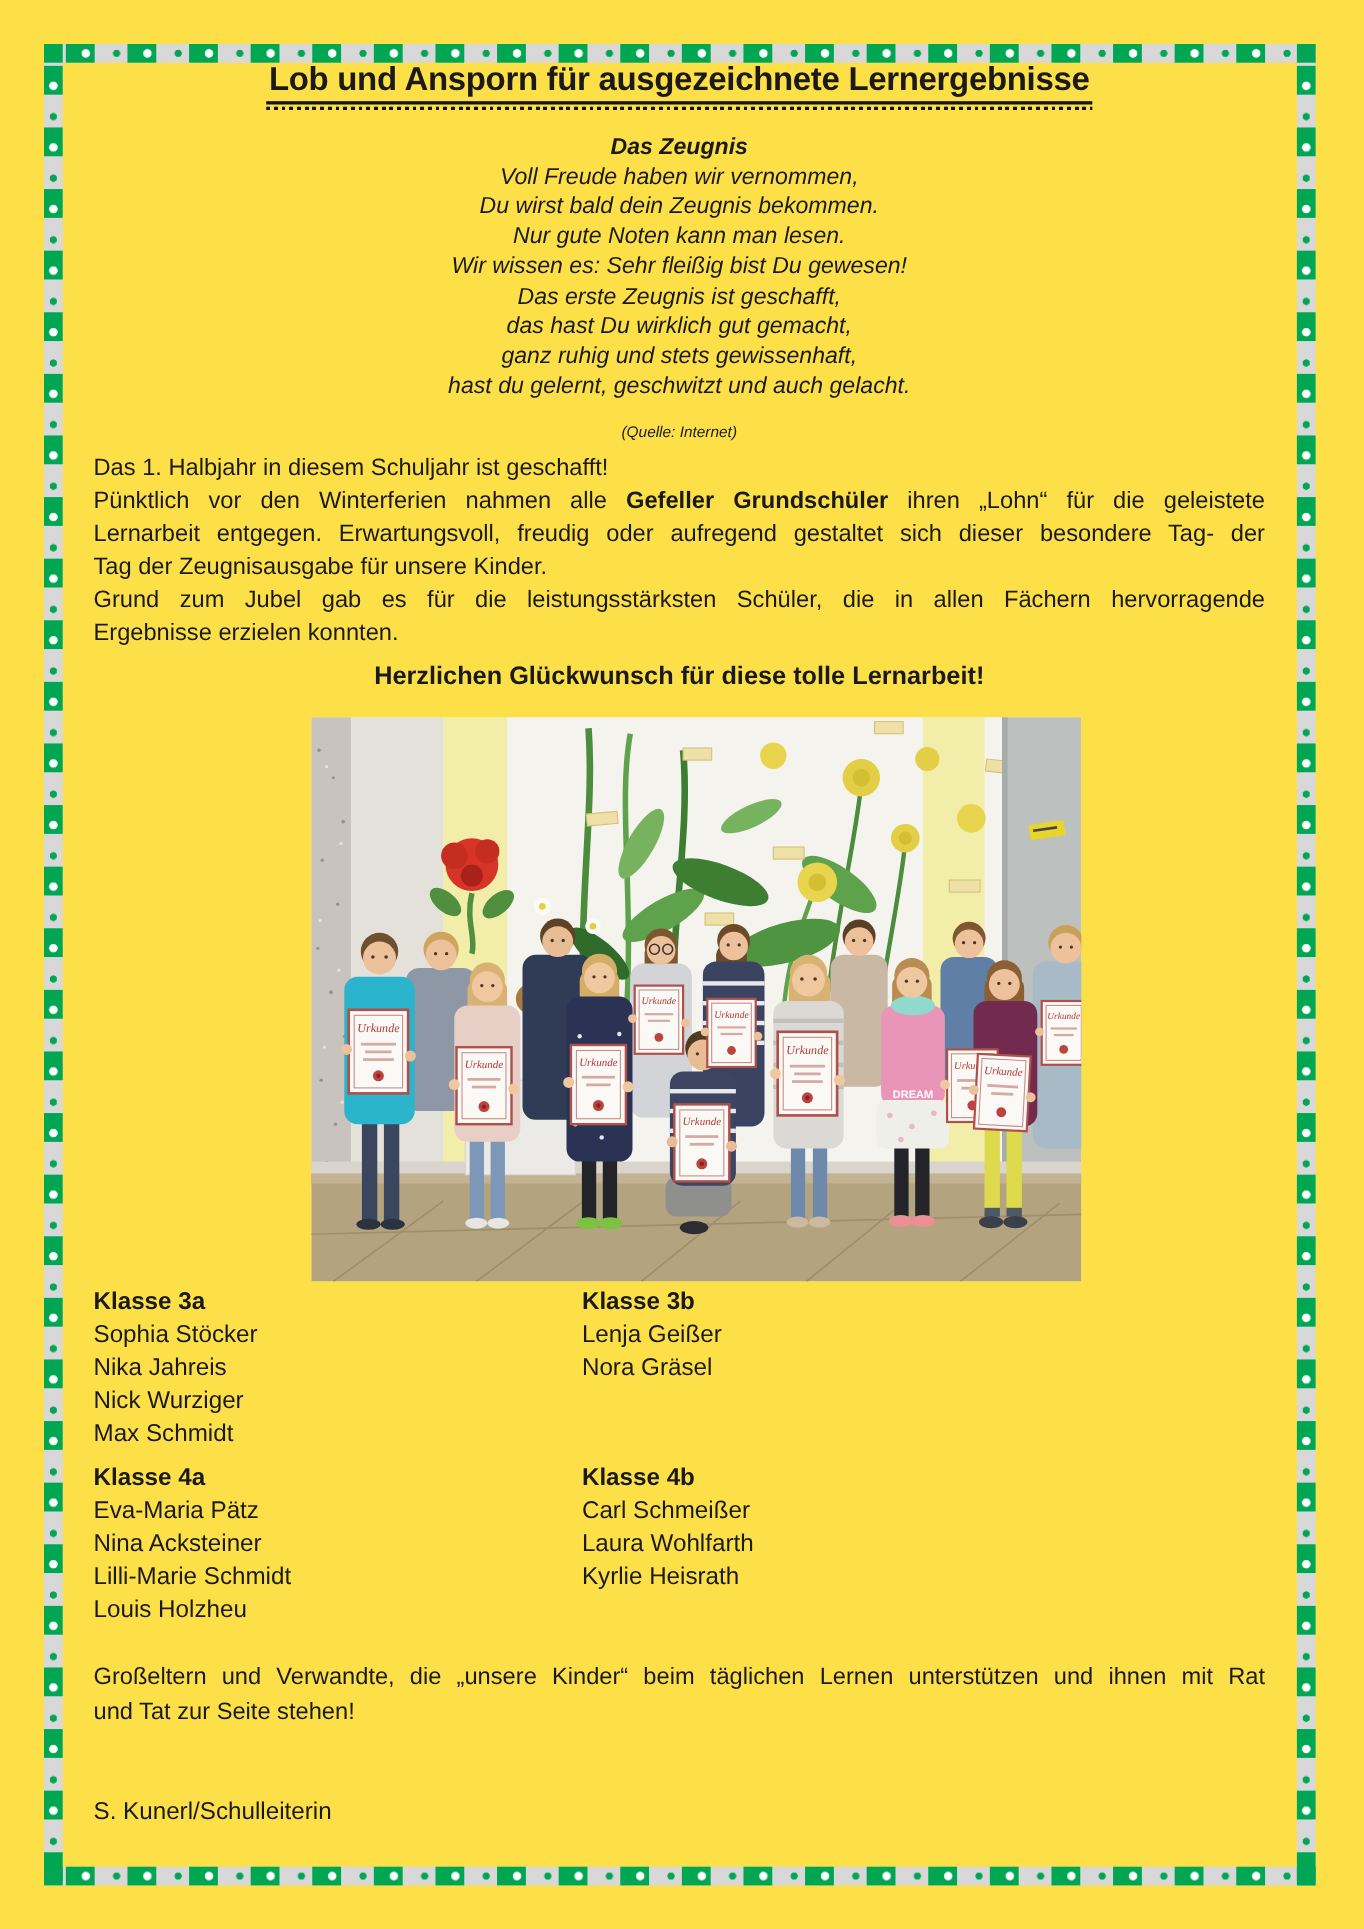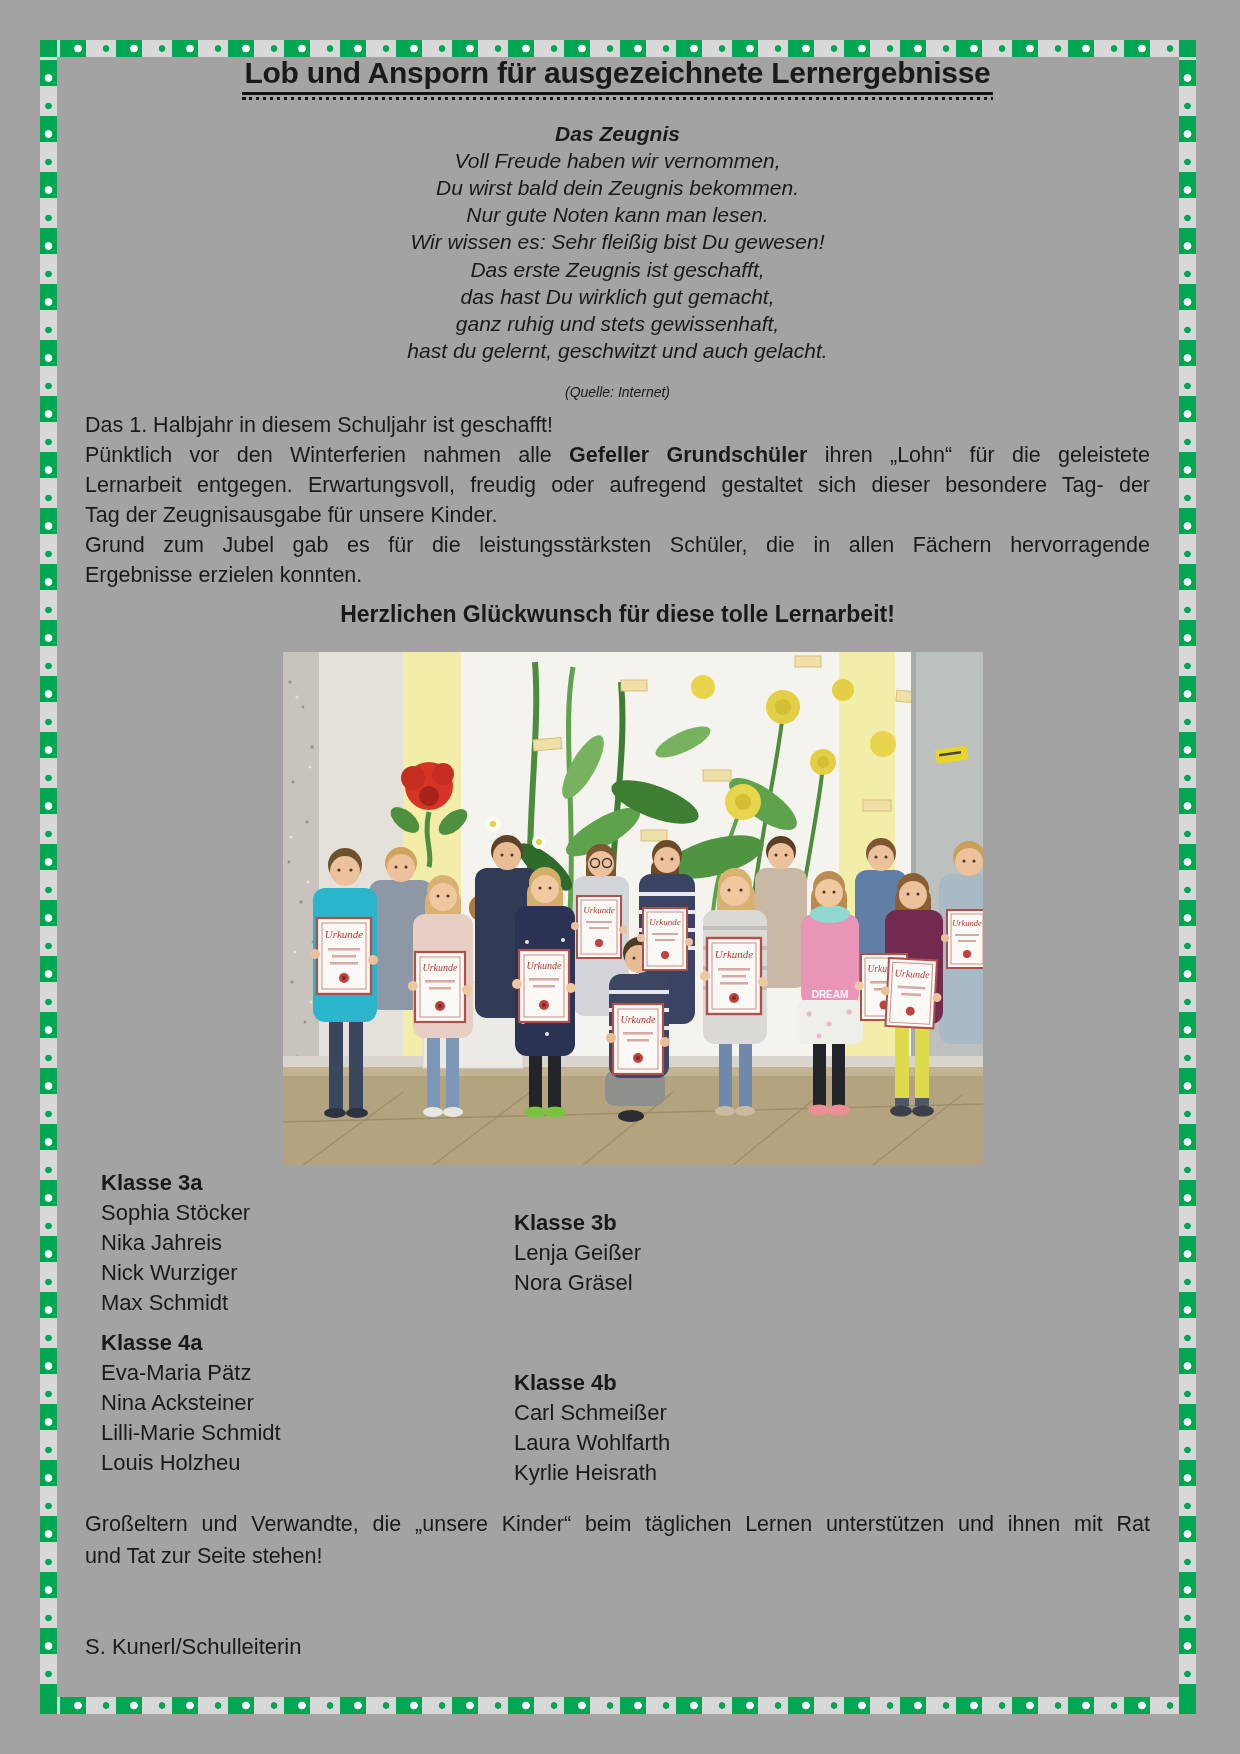--- a/index.html
+++ b/index.html
@@ -1,16 +1,16 @@
 <!DOCTYPE html>
 <html lang="de"><head>
 <meta charset="utf-8">
 <style>
   html,body{margin:0;padding:0;background:#ffffff;}
-  .page{position:relative;width:1240px;height:1754px;background:#a3a3a3;overflow:hidden;
+  .page{position:relative;width:1240px;height:1754px;background:#fde047;overflow:hidden;
         font-family:"Liberation Sans","DejaVu Sans",sans-serif;color:#1a1a1a;}
 
   
   .bframe{position:absolute;background-color:#d8d8d8;}
   .bh{left:40px;width:1156px;height:17px;
       background-image:
         radial-gradient(circle at 38px 50%, #ffffff 0 3.5px, rgba(0,0,0,0) 4.2px),
         radial-gradient(circle at 10px 50%, #00a651 0 3px, rgba(0,0,0,0) 3.6px),
         linear-gradient(90deg, rgba(0,0,0,0) 0 20px, #00a651 20px 46px, rgba(0,0,0,0) 46px);
       background-size:56px 100%;background-repeat:repeat-x;}
@@ -40,21 +40,21 @@
   .poem-source{font-size:14px;line-height:20px;margin-top:18px;}
 
   .intro{top:410px;font-size:21.5px;line-height:30px;}
   .jline{text-align:justify;text-align-last:justify;}
   .congrats{top:601px;text-align:center;font-weight:bold;font-size:23px;}
 
   .photo{position:absolute;top:652px;left:198px;width:700px;height:513px;}
 
   .classes-row1{top:1168px;} .classes-row2{top:1328px;}
   .class-col{position:absolute;top:0;font-size:22px;line-height:30px;}
-  .class-col.c1{left:16px;} .class-col.c2{left:429px;margin-top:40px;}
+  .class-col.c1{left:0;} .class-col.c2{left:444px;}
   .class-name{font-weight:bold;}
 
   .closing{top:1508px;font-size:21.5px;line-height:32px;}
   .signature{top:1634px;font-size:22px;}
 </style>
 </head>
 <body>
 
 <div class="page">
 

